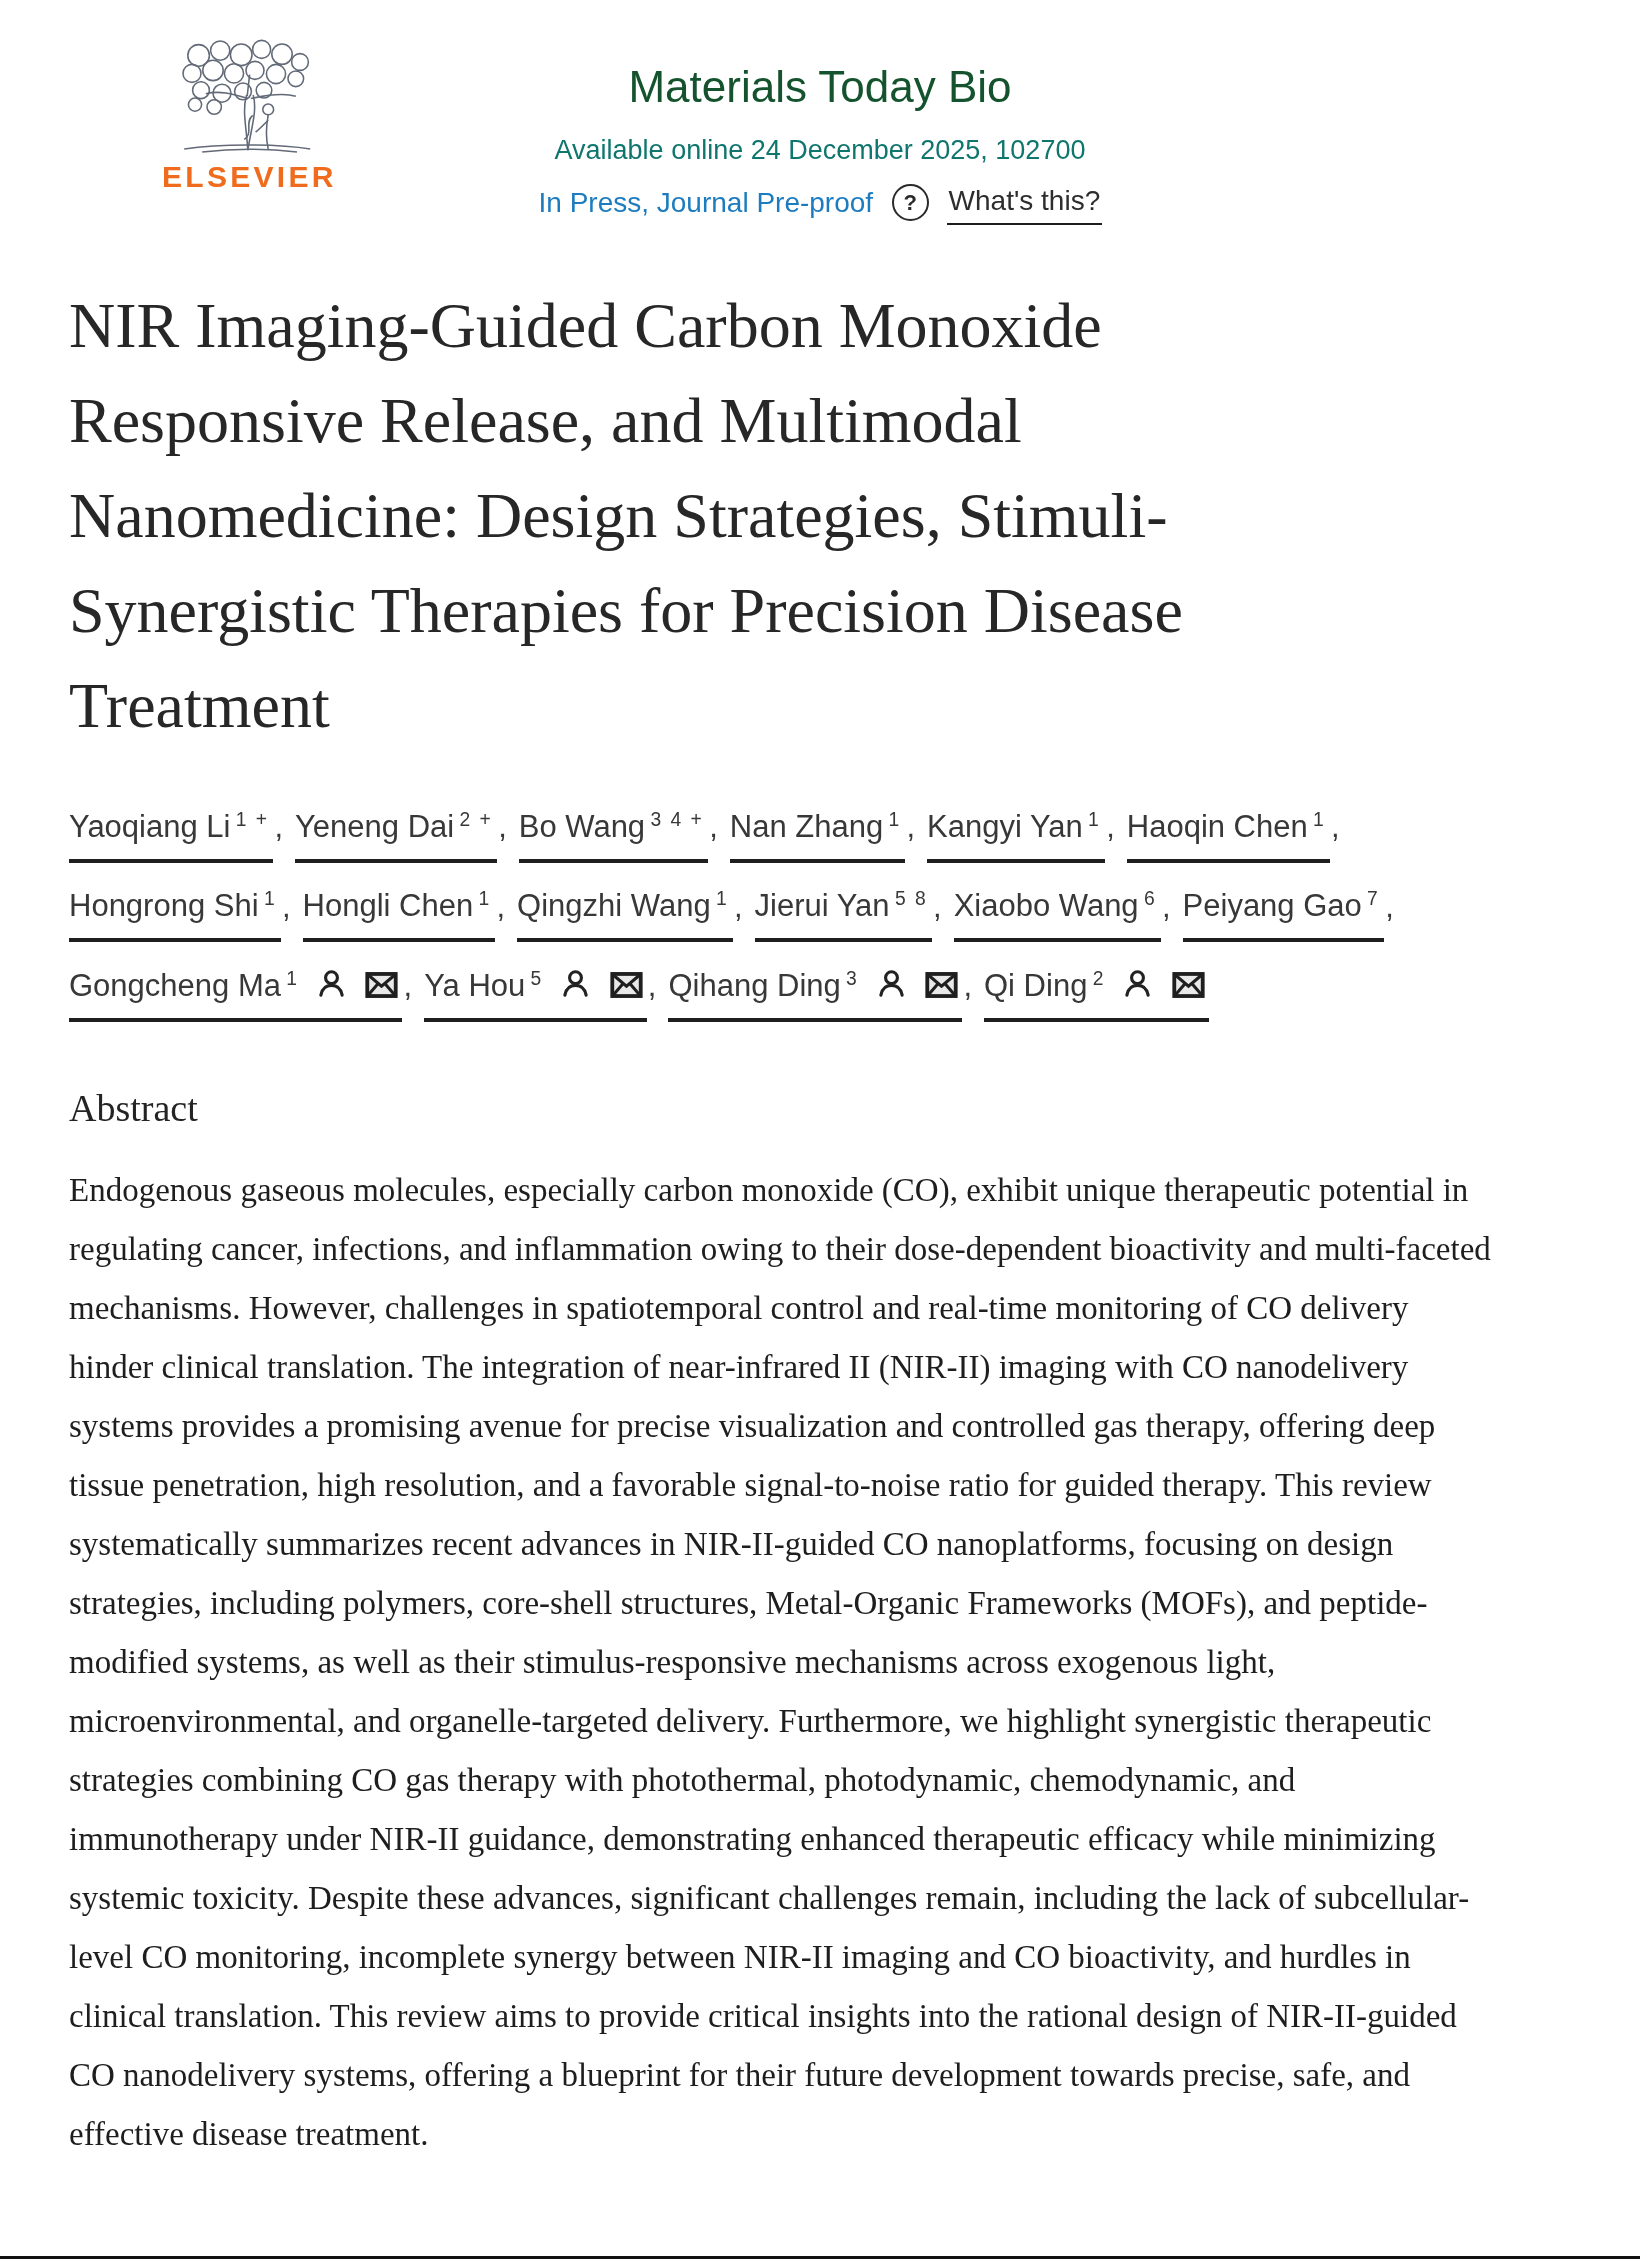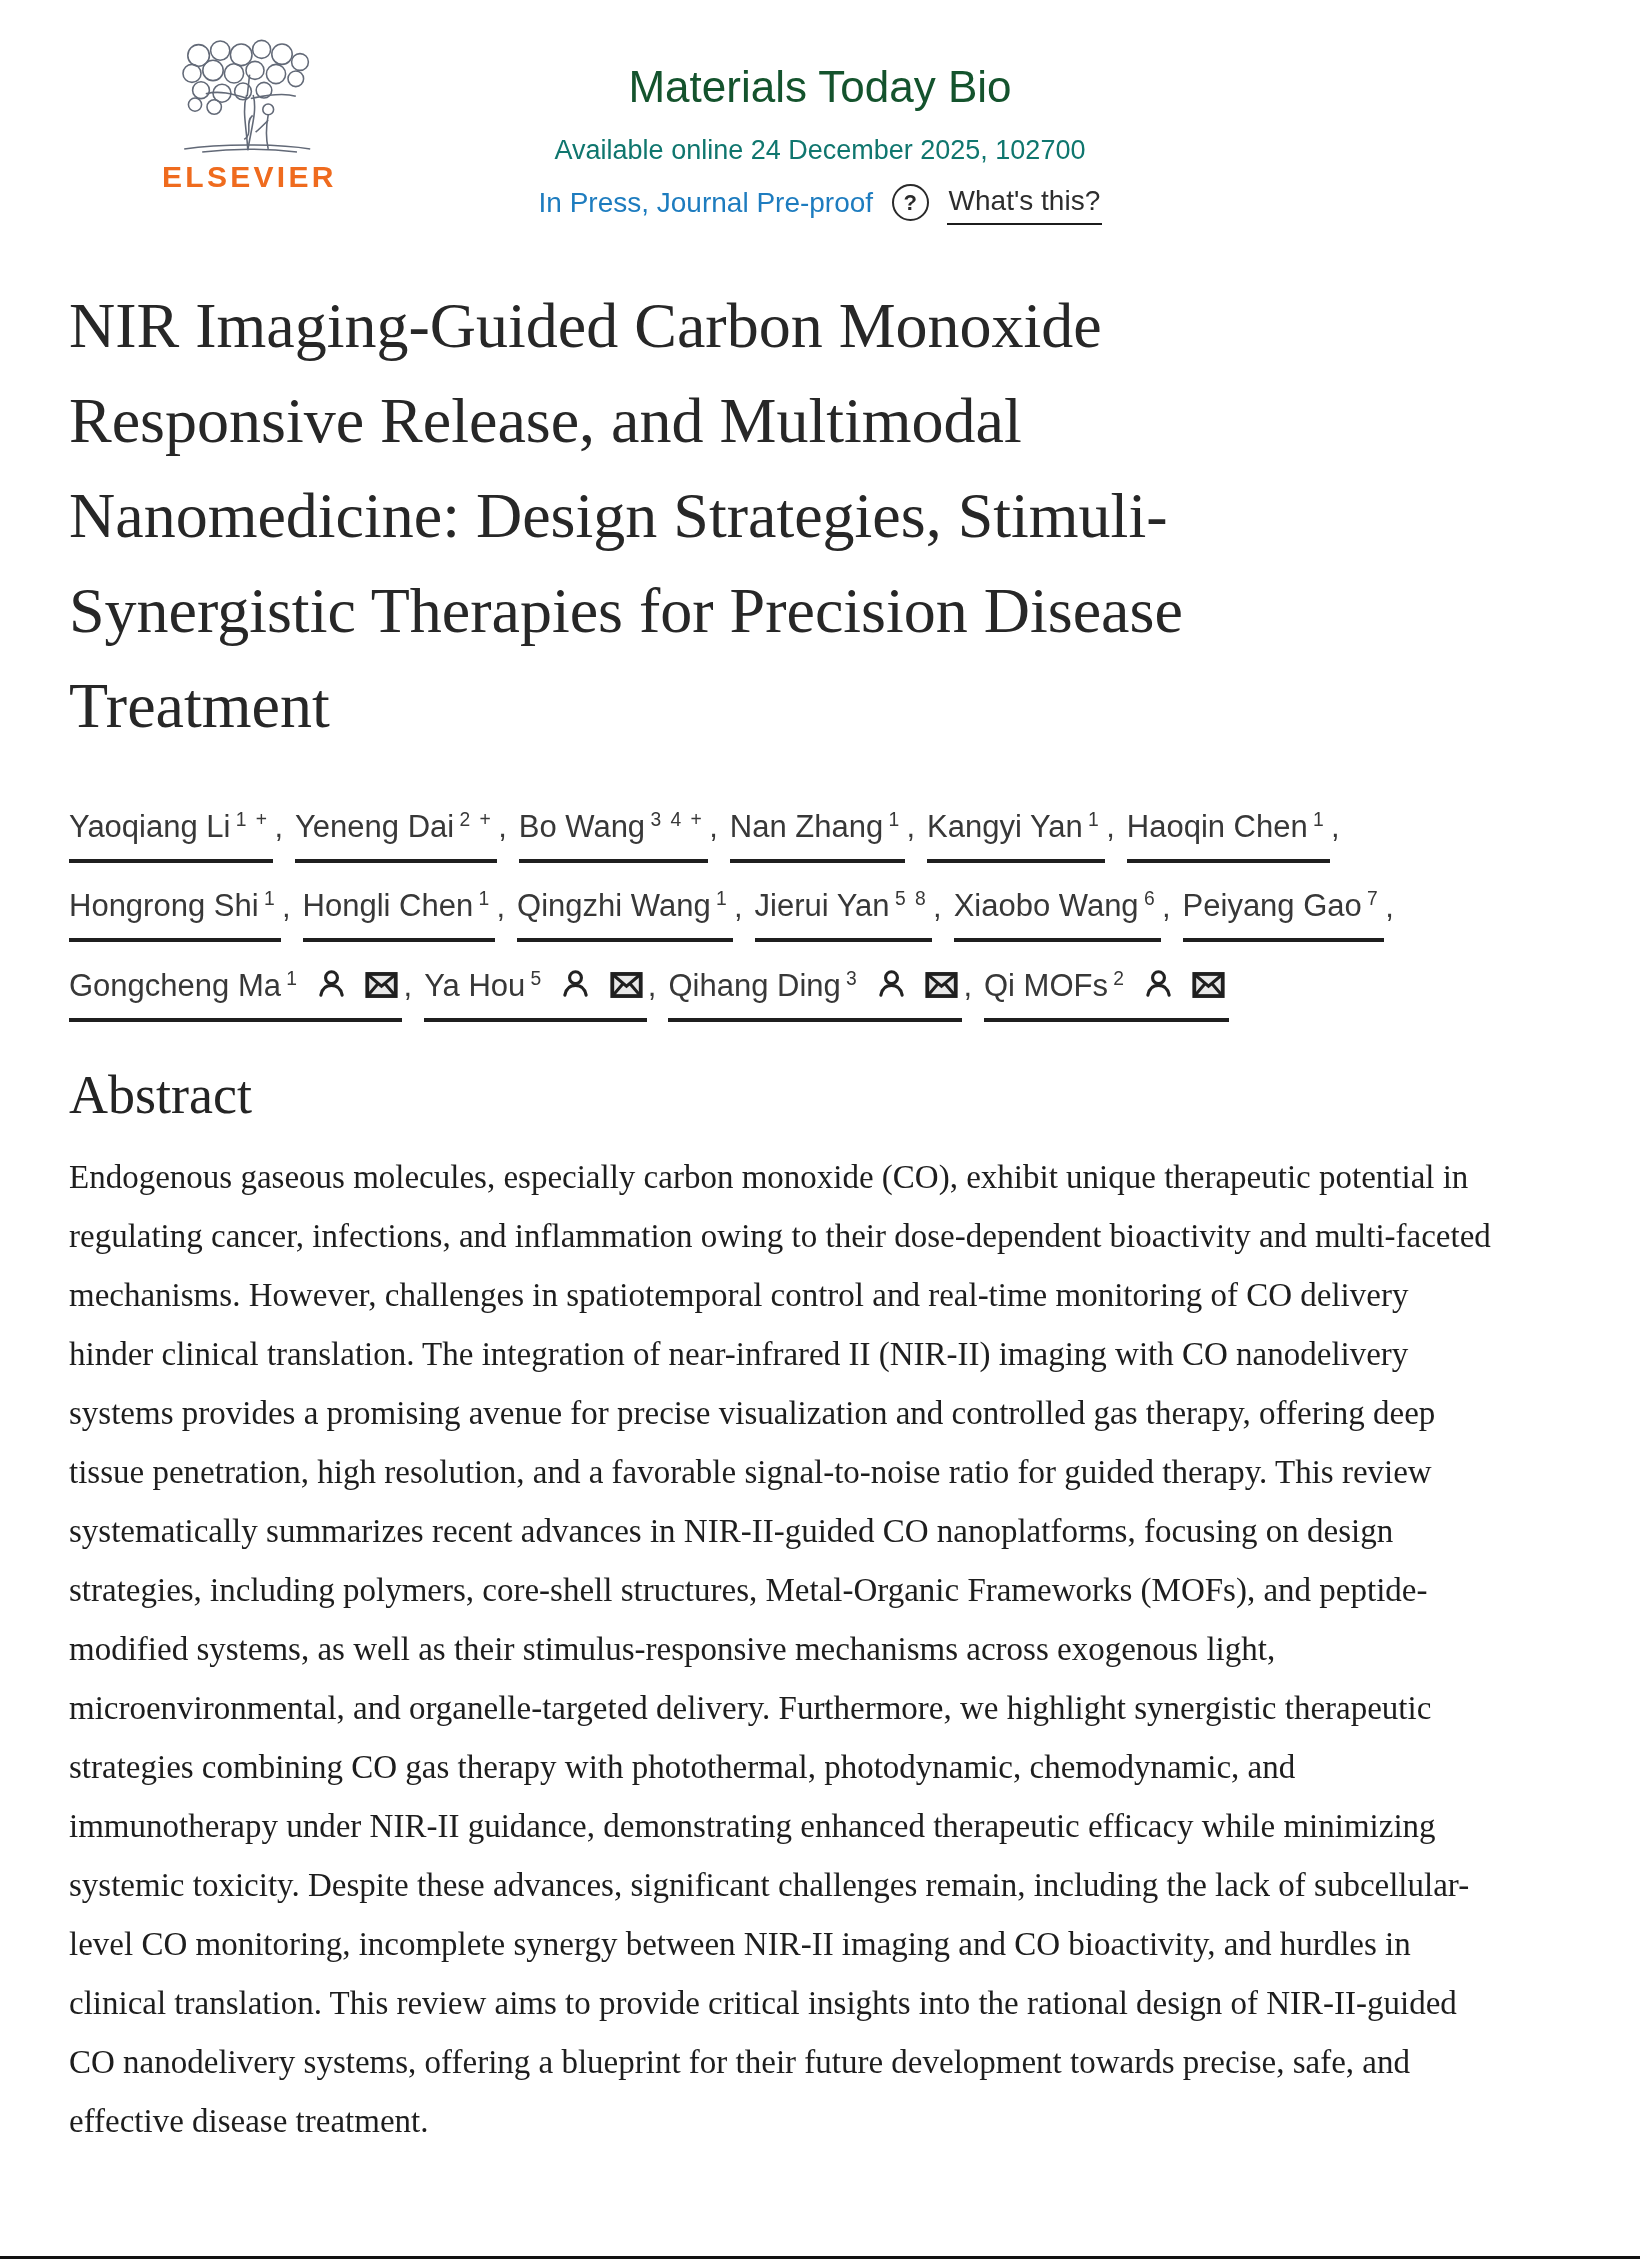--- a/index.html
+++ b/index.html
@@ -73,23 +73,23 @@
     font-size:19.3px; vertical-align:super; margin-left:5.3px; letter-spacing:2px;
     color:#383838;
   }
   .author-sep { margin:0 12px 0 1.3px; }
   .corr { display:inline-block; margin-left:9.3px; white-space:nowrap; }
   .corr .icon { display:inline-block; vertical-align:-2.7px; }
   .corr svg { display:block; }
 
   
   .abstract-heading {
-    margin:50px 67px 0 69px;
+    margin:63px 67px 0 69px;
     font-family:"Liberation Serif", serif;
-    font-size:54px; line-height:47px; color:#242424; font-weight:normal;
+    font-size:38px; line-height:47px; color:#242424; font-weight:normal;
   }
   .abstract-text {
     margin:29px 67px 0 69px;
     width:1425px;
     font-family:"Liberation Serif", serif;
     font-size:33px; line-height:59px;
     color:#1e1e1e;
   }
 
   .bottom-rule {
@@ -199,21 +199,21 @@
         <path d="M3.2 21.6 C4.4 15.6 8 13.6 12 13.6 C16 13.6 19.6 15.6 20.8 21.6"></path>
       </svg>
     </span>
     <span class="icon" style="margin-left:10.7px;">
       <svg width="33" height="28" viewBox="0 0 26 21" fill="none">
         <rect x="1.8" y="1.8" width="22.4" height="17.4" fill="#e9e9e9" stroke="#1f1f1f" stroke-width="3"></rect>
         <path d="M2.6 2.6 L13 11.4 L23.4 2.6 M2.6 18.4 L10.2 9.6 M23.4 18.4 L15.8 9.6" stroke="#1f1f1f" stroke-width="2.4"></path>
       </svg>
     </span>
   </span>
-</span><span class="author-sep">,</span><span class="author"><span>Qi MOFs</span><sup class="a-sup">2</sup>
+</span><span class="author-sep">,</span><span class="author"><span>Qi Ding</span><sup class="a-sup">2</sup>
   <span class="corr">
     <span class="icon">
       <svg width="29" height="31" viewBox="0 0 24 24" fill="none" stroke="#222222" stroke-width="2.6" stroke-linecap="round">
         <circle cx="12" cy="7.2" r="4.9"></circle>
         <path d="M3.2 21.6 C4.4 15.6 8 13.6 12 13.6 C16 13.6 19.6 15.6 20.8 21.6"></path>
       </svg>
     </span>
     <span class="icon" style="margin-left:10.7px;">
       <svg width="33" height="28" viewBox="0 0 26 21" fill="none">
         <rect x="1.8" y="1.8" width="22.4" height="17.4" fill="#e9e9e9" stroke="#1f1f1f" stroke-width="3"></rect>

